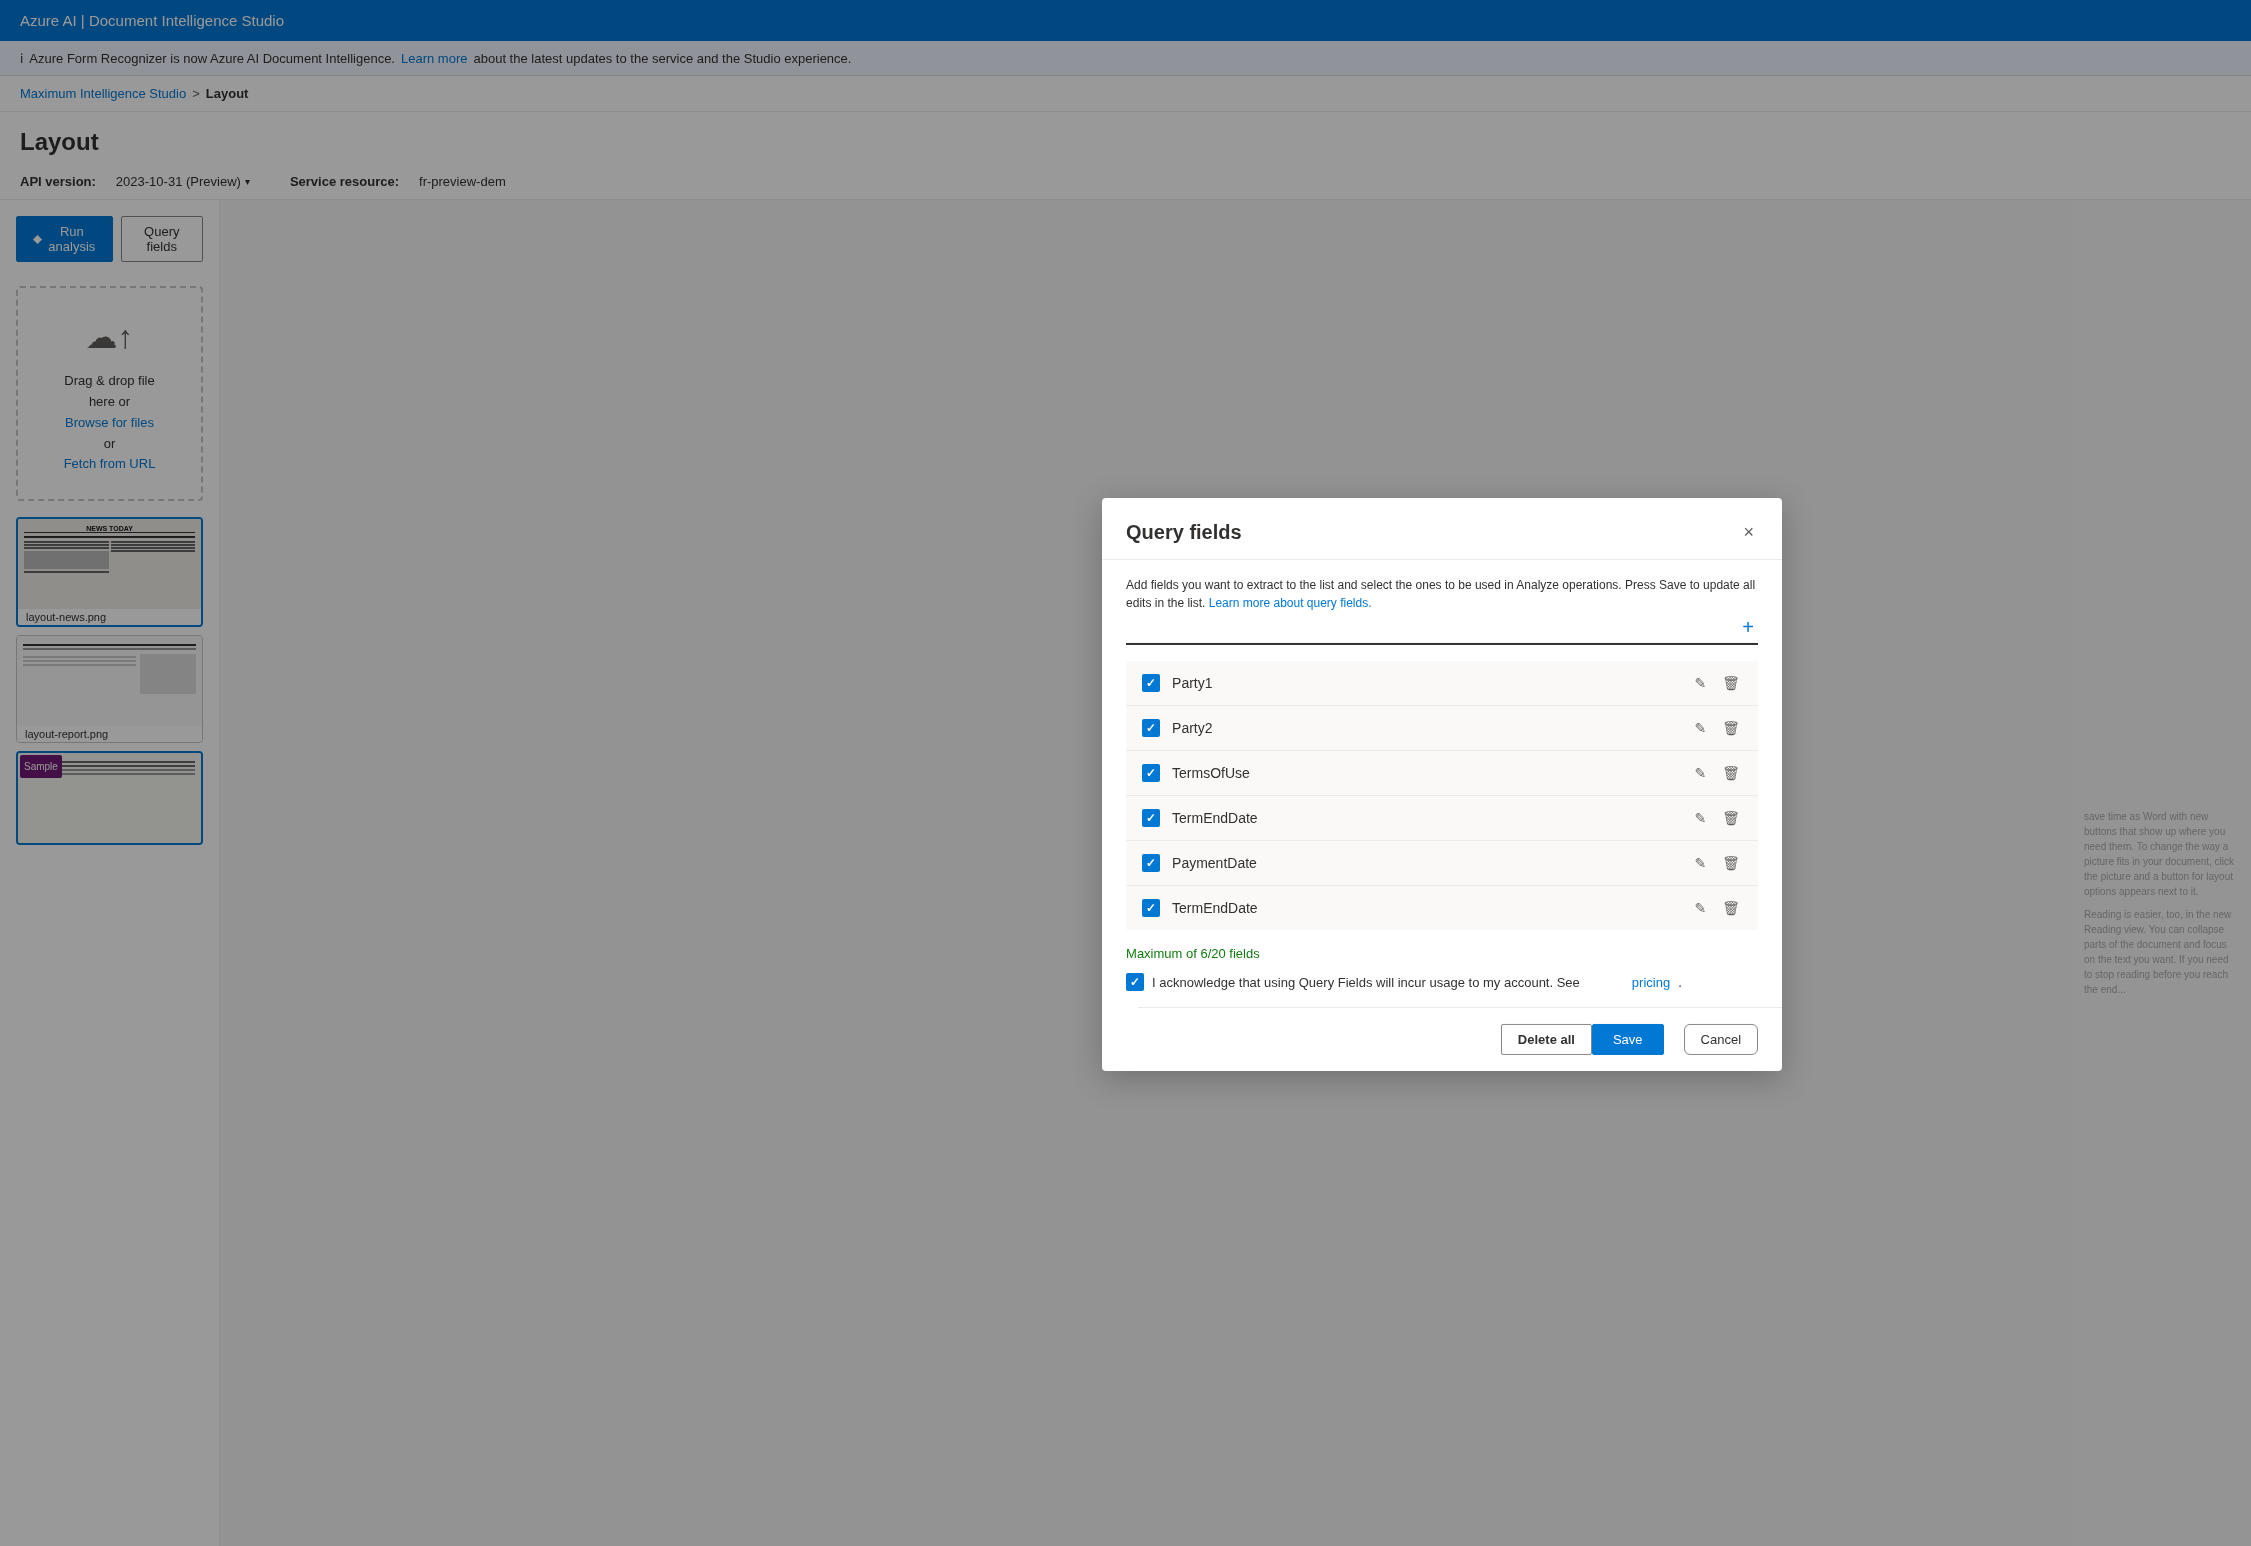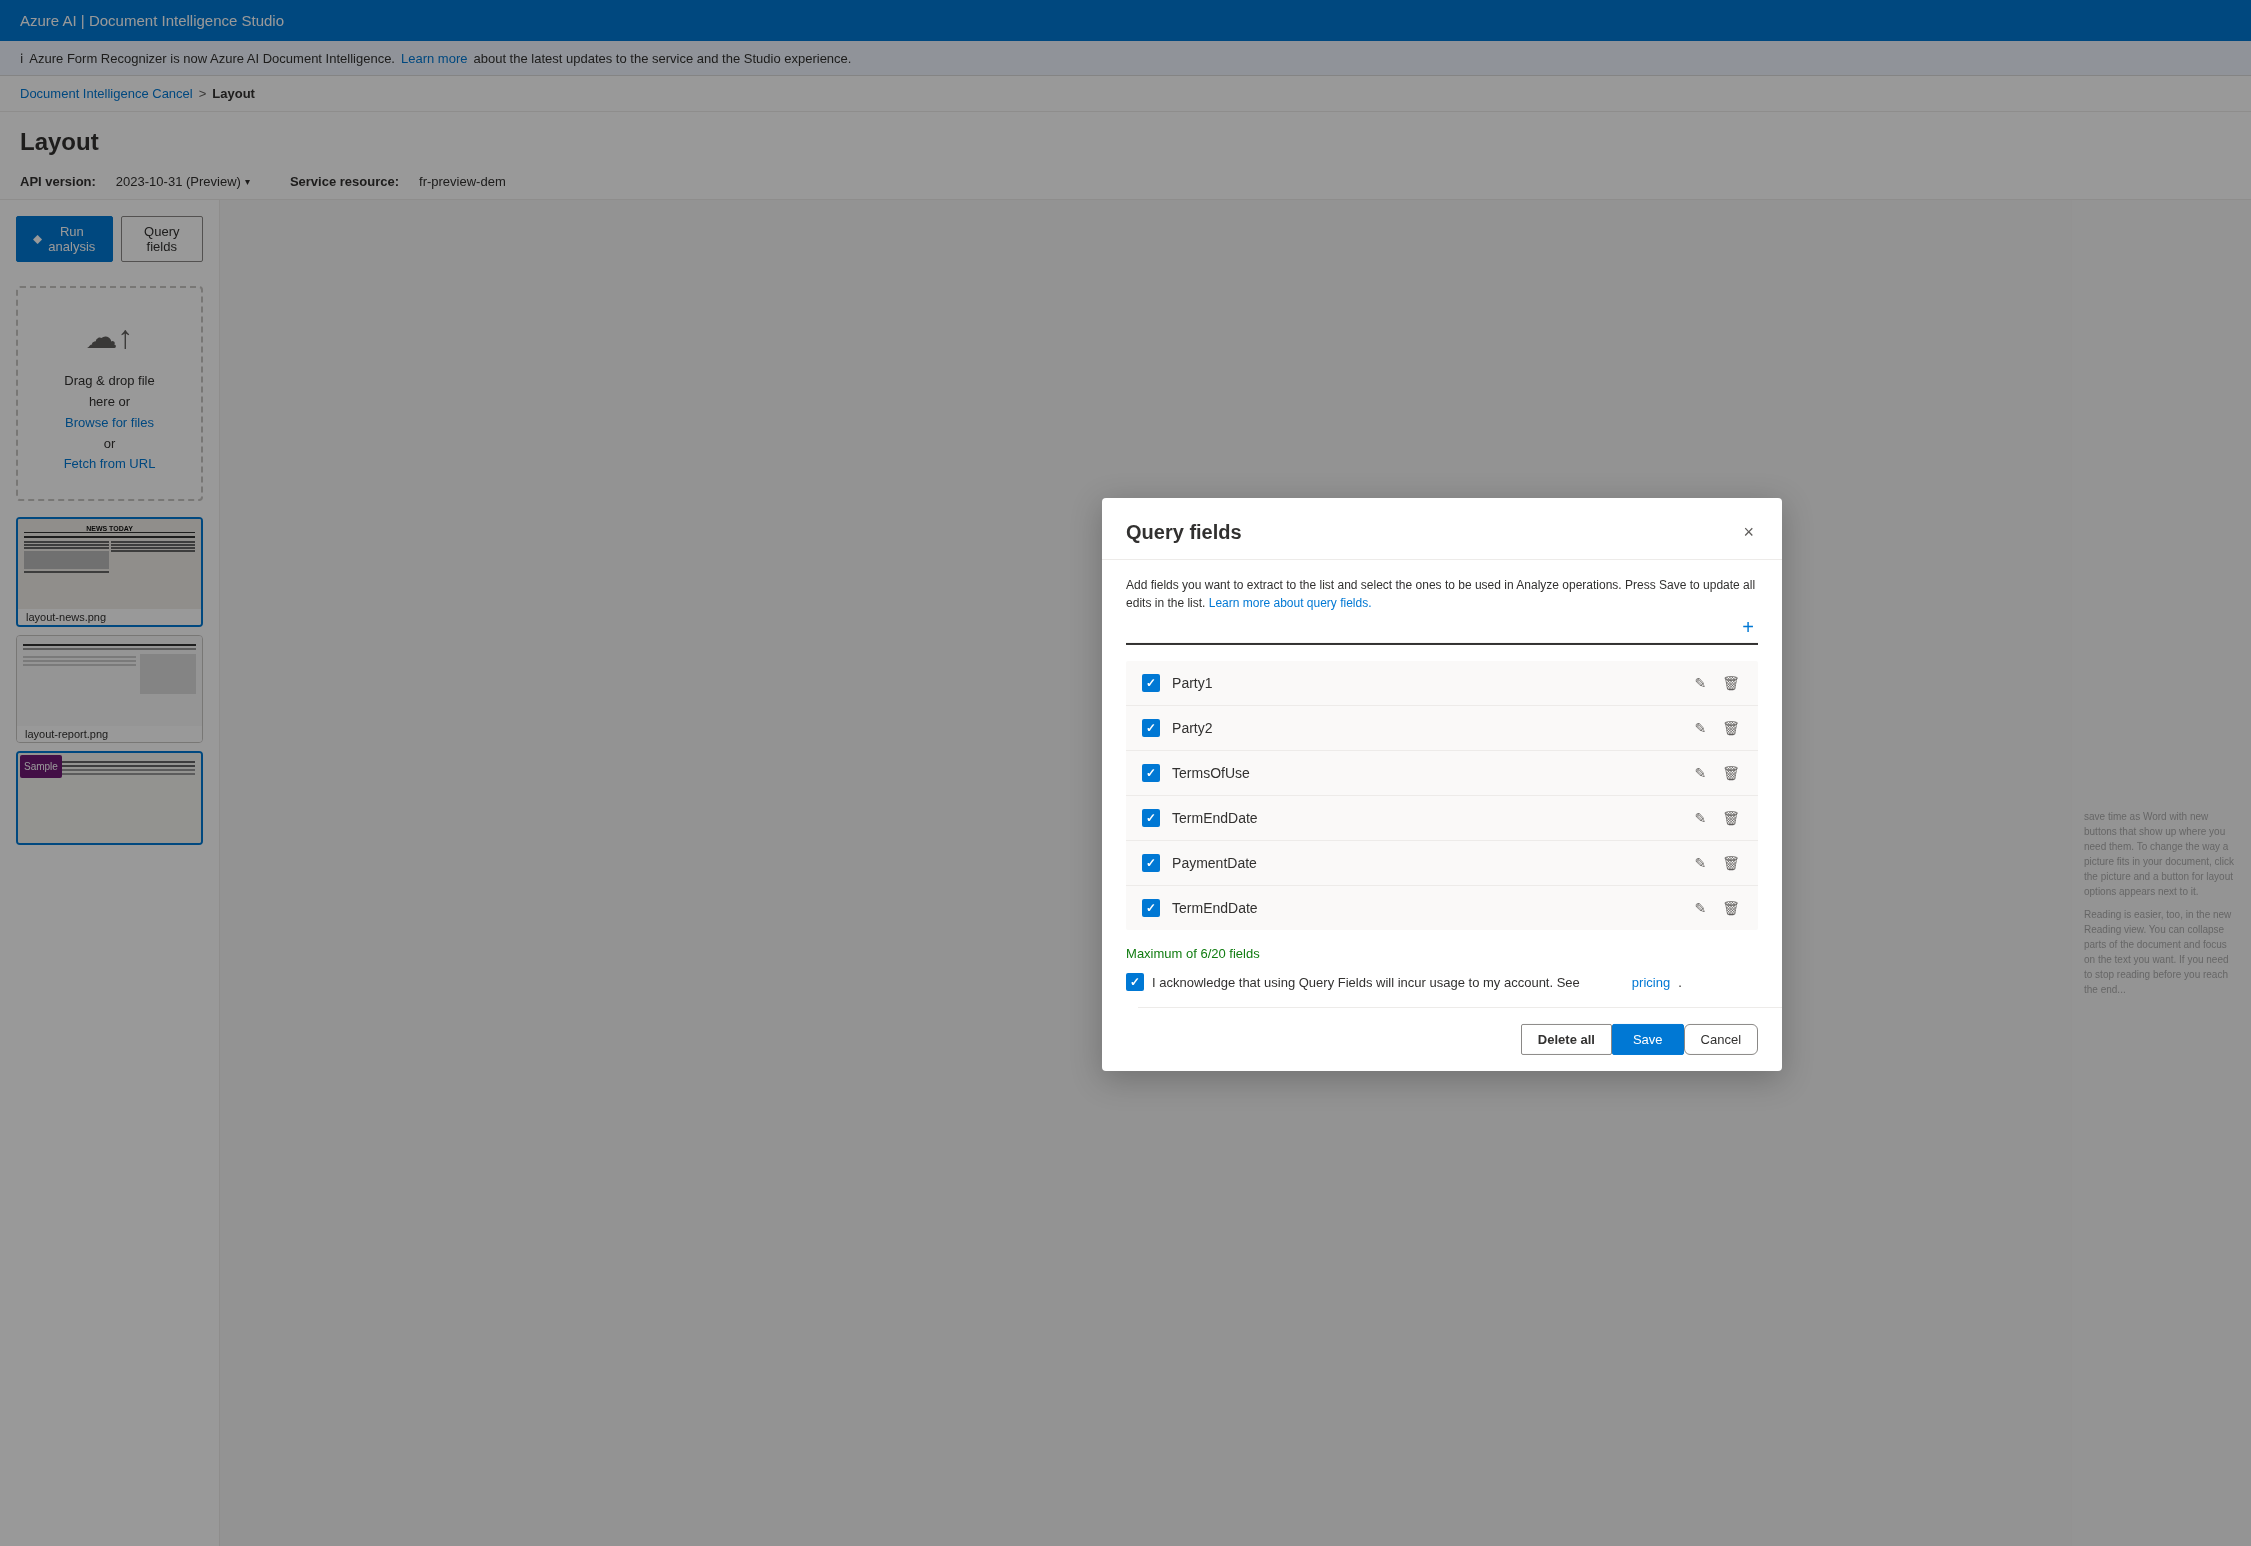--- a/index.html
+++ b/index.html
@@ -340,21 +340,21 @@
     .modal-footer {
       display: flex;
       align-items: center;
       justify-content: flex-end;
       padding: 16px 24px;
       border-top: 1px solid #edebe9;
       margin-left: 36px;
     }
     .modal-footer-right {
       display: flex;
-      gap: 0;
+      gap: 20px;
     }
     .btn-delete {
       background: white;
       color: #323130;
       border: 1px solid #8a8886;
       border-radius: 2px;
       padding: 7px 16px;
       font-size: 13px;
       cursor: pointer;
       font-weight: 600;
@@ -399,21 +399,21 @@
 </div>
 
 <div class="info-bar">
   <span>ℹ</span>
   <span>Azure Form Recognizer is now Azure AI Document Intelligence.</span>
   <a href="#">Learn more</a>
   <span>about the latest updates to the service and the Studio experience.</span>
 </div>
 
 <div class="breadcrumb">
-  <a href="#" style="color:#0078d4;text-decoration:none;">Document Intelligence Cancel</a>
+  <a href="#" style="color:#0078d4;text-decoration:none;">Maximum Intelligence Studio</a>
   <span style="color:#605e5c;">&gt;</span>
   <span style="color:#323130;font-weight:600;">Layout</span>
 </div>
 
 <div class="page-title">Layout</div>
 
 <div class="api-row">
   <span style="font-weight:600;">API version:</span>
   <span class="api-version-selector">
     <span>2023-10-31 (Preview)</span>

